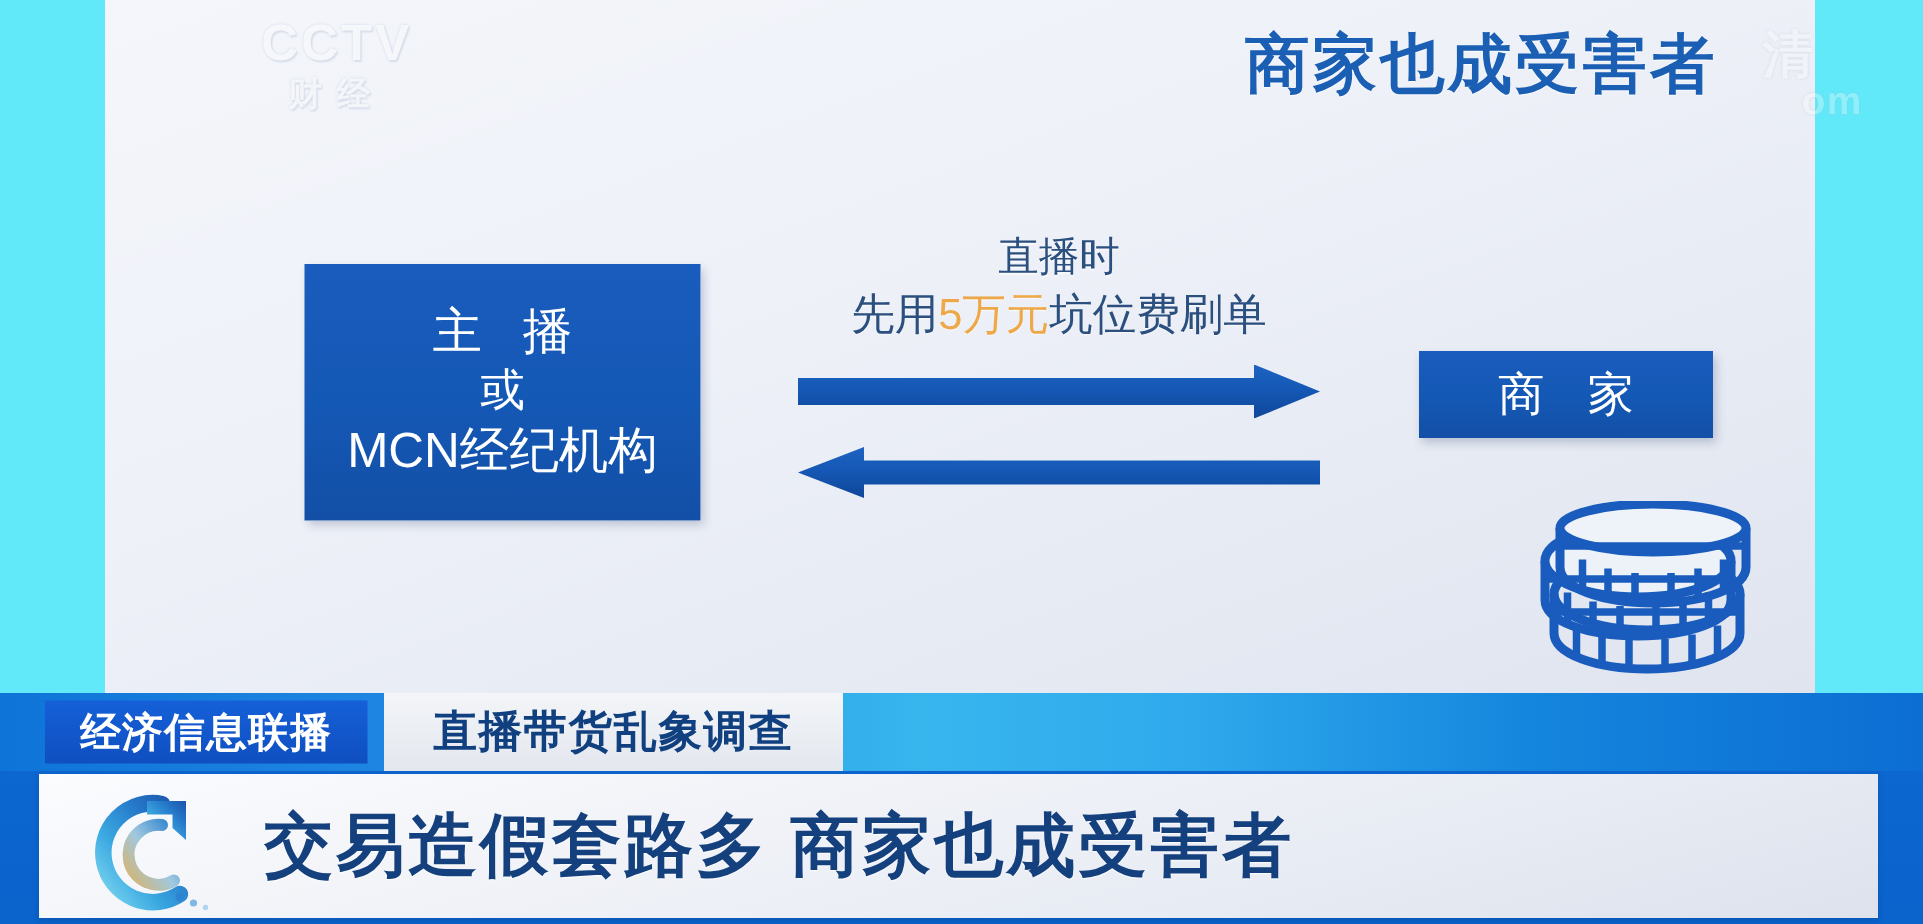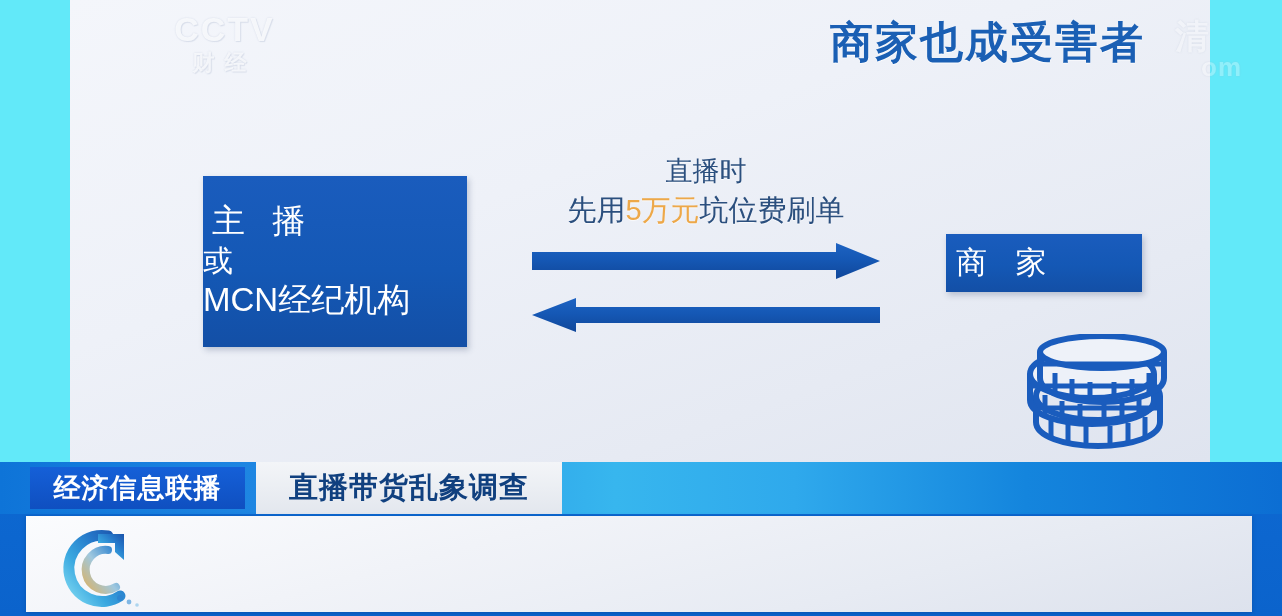--- a/index.html
+++ b/index.html
@@ -114,21 +114,21 @@
     text-shadow: 0 1px 1px rgba(255,255,255,0.8);
   }
 
   
   .actor-box {
     position: absolute;
     background: linear-gradient(180deg, #1a5cbd 0%, #1458b5 55%, #134fa6 100%);
     box-shadow: 2px 3px 6px rgba(40,60,100,0.25);
     display: flex;
     flex-direction: column;
-    align-items: flex-start;
+    align-items: center;
     justify-content: center;
     color: #ffffff;
   }
   #actor-left {
     left: 133px; top: 176px;
     width: 264px; height: 171px;
   }
   #actor-left .line1 {
     font-size: 33px; font-weight: 400; letter-spacing: 9px;
     line-height: 1.18; padding-left: 9px;
@@ -356,15 +356,16 @@
 
         <path d="M50,24 A20,20 0 1 0 58,61" fill="none" stroke="url(#gSwoosh2)" stroke-width="8" stroke-linecap="round"></path>
 
         <path d="M40,8 L66,8 L66,34 L57,26 L57,17 L40,17 Z" fill="url(#gSwoosh)"></path>
 
         <circle cx="62" cy="72" r="3" fill="#2d82cf" opacity="0.8"></circle>
         <circle cx="71" cy="76" r="2.4" fill="#4f9ddc" opacity="0.7"></circle>
         <circle cx="79" cy="79" r="1.8" fill="#7fc0e8" opacity="0.6"></circle>
       </svg>
     </div>
+    <div id="headline-text">交易造假套路多 商家也成受害者</div>
   </div>
 
 </div>
 
 </body></html>

